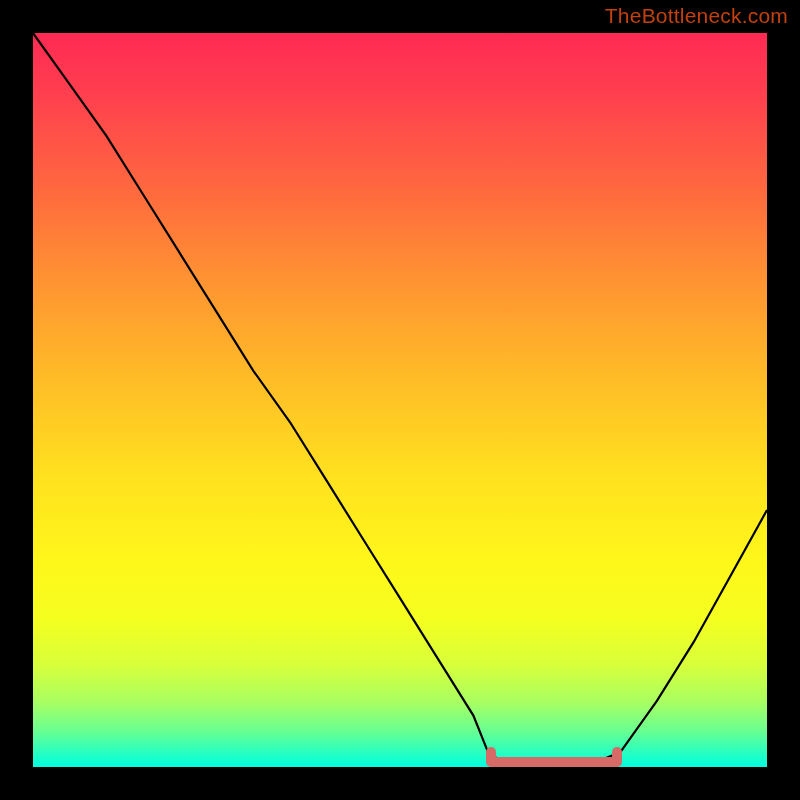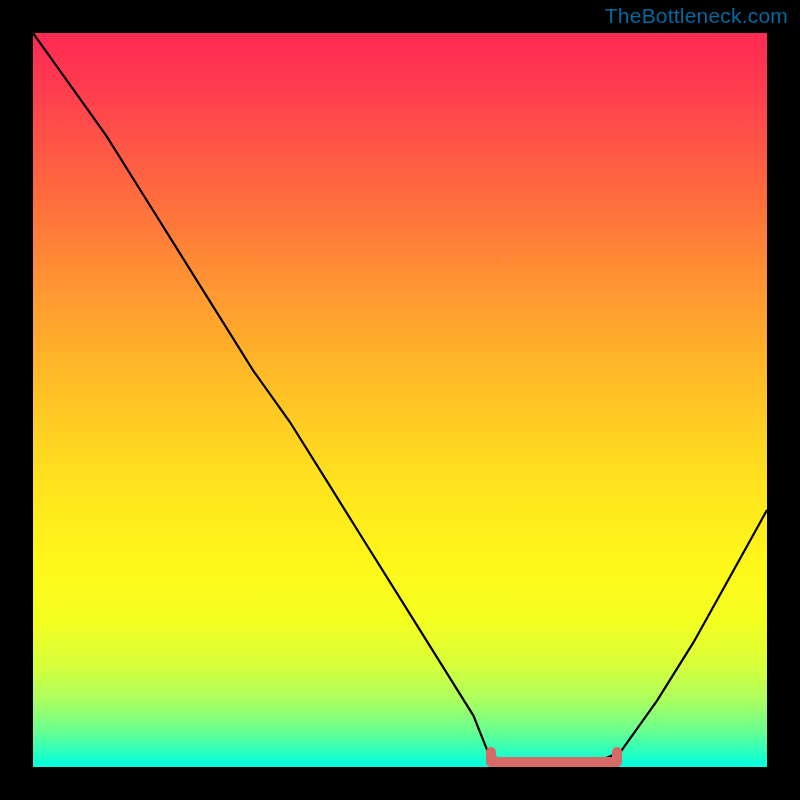--- a/index.html
+++ b/index.html
@@ -7,21 +7,21 @@
     width: 800px;
     height: 800px;
     background: #000;
     position: relative;
     font-family: Arial, sans-serif;
   }
   .watermark {
     position: absolute;
     top: 4px;
     right: 12px;
-    color: #0369a1;
+    color: #c2410c;
     font-size: 21px;
     font-weight: 500;
     letter-spacing: 0.2px;
     z-index: 20;
   }
   .plot-area {
     position: absolute;
     left: 33px;
     top: 33px;
     width: 734px;

